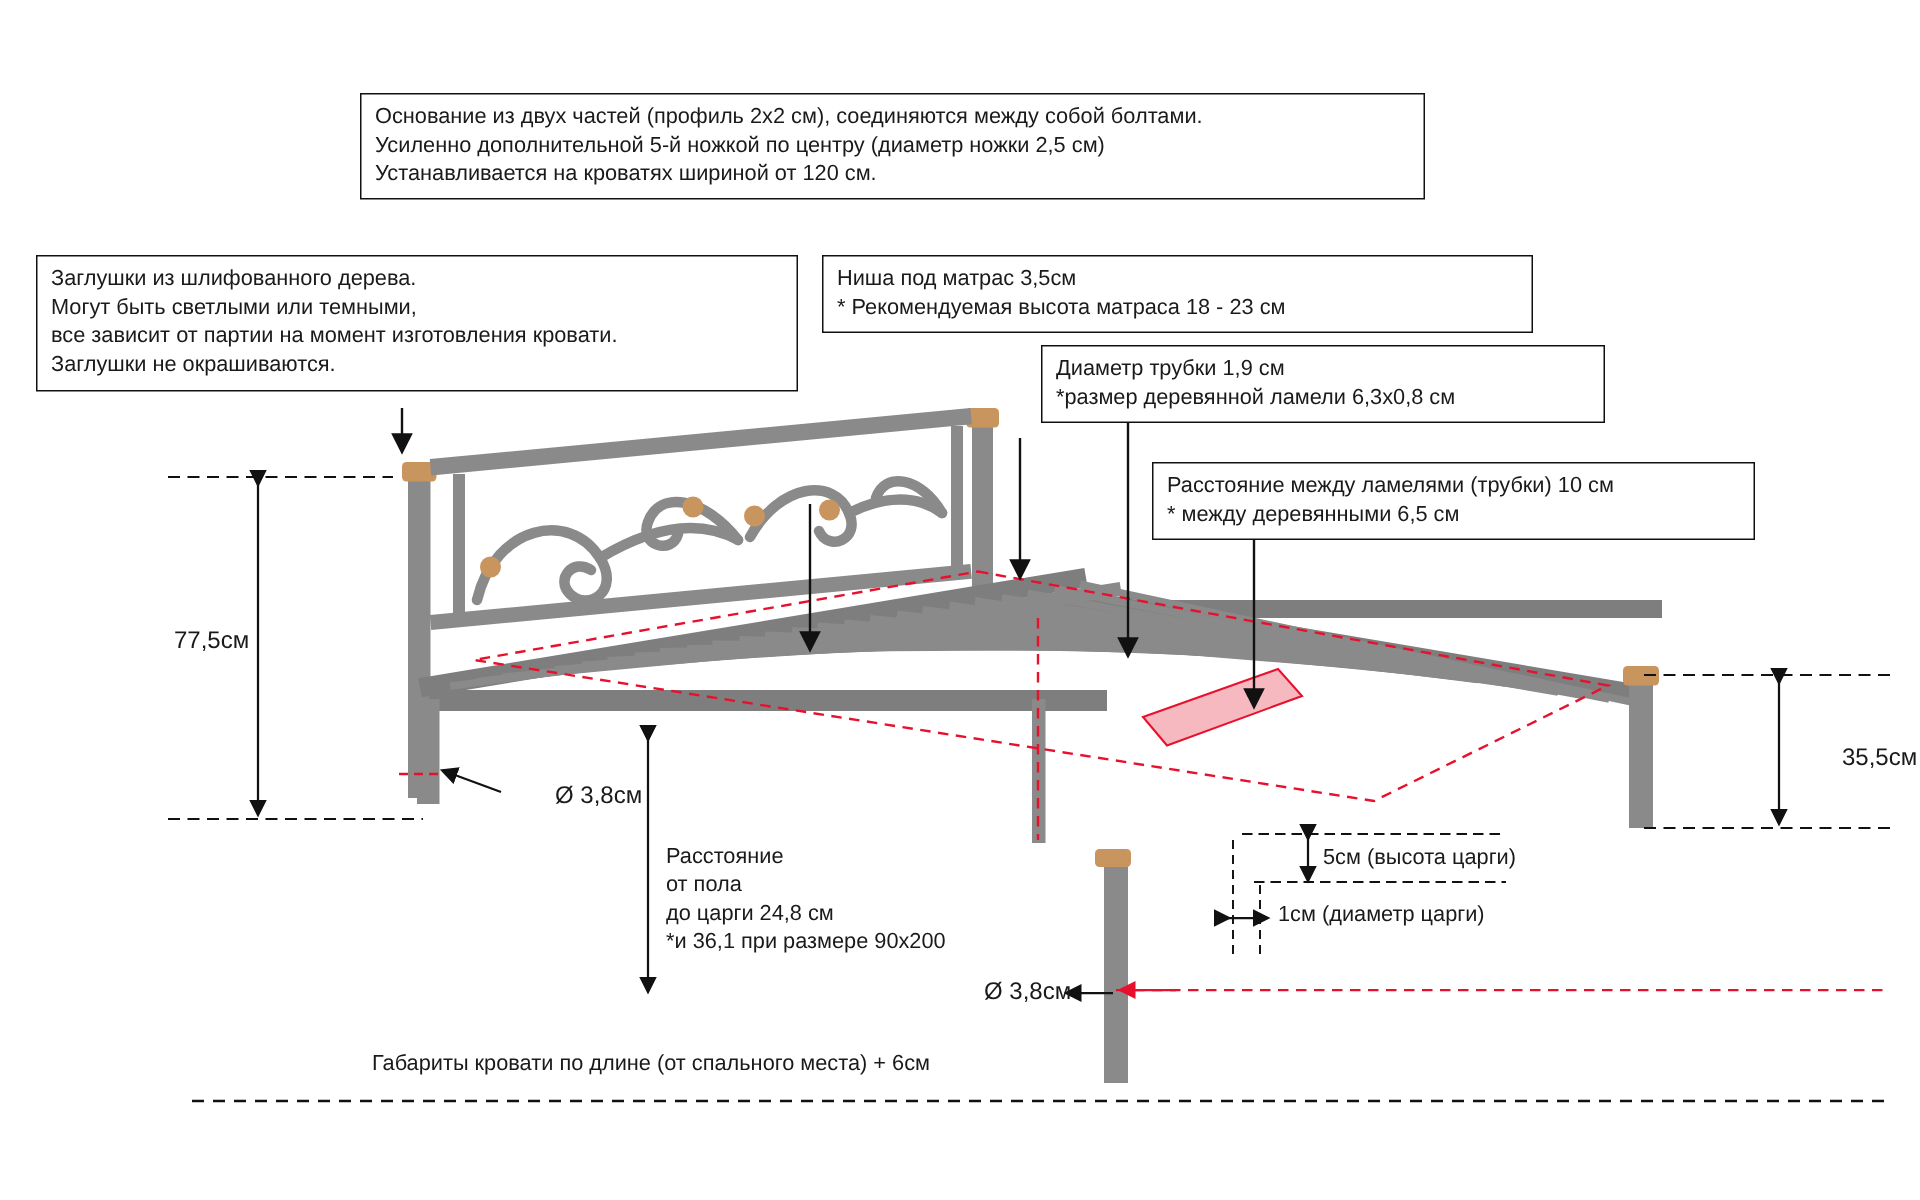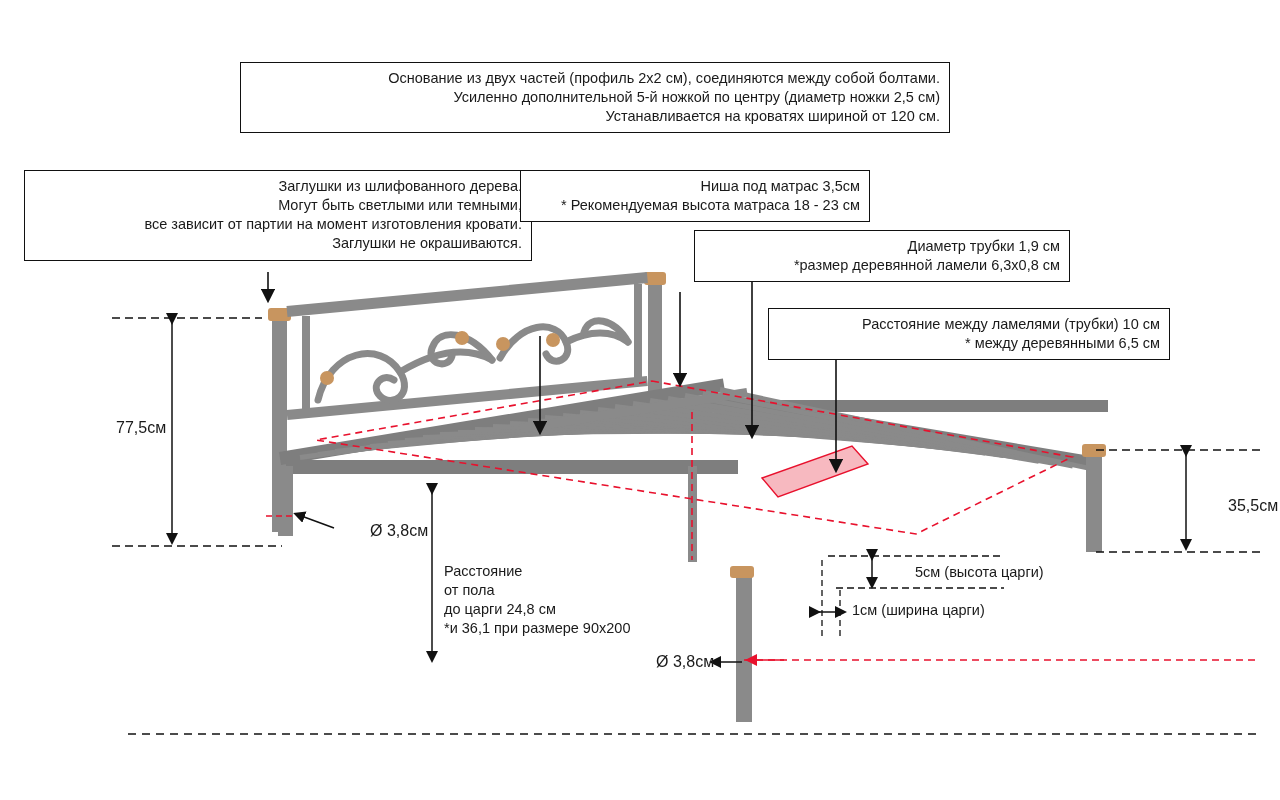--- a/index.html
+++ b/index.html
@@ -3,21 +3,21 @@
 <meta charset="utf-8">
 <style>
   html,body{margin:0;padding:0;background:#ffffff;}
   body{width:1280px;height:800px;position:relative;overflow:hidden;
        font-family:"Liberation Sans",sans-serif;color:#1a1a1a;}
   .stage{position:absolute;left:0;top:0;width:1280px;height:800px;}
 
   
   .callout{position:absolute;border:1px solid #111;background:#fff;
            padding:6px 9px;font-size:14.5px;line-height:1.32;white-space:pre-line;
-           box-sizing:border-box;text-align:right;}
+           box-sizing:border-box;}
 
   
   .lbl{position:absolute;font-size:14.5px;line-height:1.3;white-space:pre-line;}
   .lbl.big{font-size:16px;margin-left:32px;}
 
   
   .metal{position:absolute;background:#8a8a8a;}
   .metal.dk{background:#7e7e7e;}
   .wood{position:absolute;background:#c8955f;border-radius:3px;}
 
@@ -148,21 +148,21 @@
 
   <div class="callout" style="left:240px;top:62px;width:710px;">Основание из двух частей (профиль 2х2 см), соединяются между собой болтами.
 Усиленно дополнительной 5-й ножкой по центру (диаметр ножки 2,5 см)
 Устанавливается на кроватях шириной от 120 см.</div>
 
   <div class="callout" style="left:24px;top:170px;width:508px;">Заглушки из шлифованного дерева.
 Могут быть светлыми или темными,
 все зависит от партии на момент изготовления кровати.
 Заглушки не окрашиваются.</div>
 
-  <div class="callout" style="left:520px;top:170px;width:350px;">Ниша под матрас 3,5см
+  <div class="callout" style="left:548px;top:170px;width:474px;">Ниша под матрас 3,5см
 * Рекомендуемая высота матраса 18 - 23 см</div>
 
   <div class="callout" style="left:694px;top:230px;width:376px;">Диаметр трубки 1,9 см
 *размер деревянной ламели 6,3х0,8 см</div>
 
   <div class="callout" style="left:768px;top:308px;width:402px;">Расстояние между ламелями (трубки) 10 см
 * между деревянными 6,5 см</div>
 
   <div class="lbl big" style="left:84px;top:418px;">77,5см</div>
 
@@ -170,19 +170,20 @@
 
   <div class="lbl big" style="left:338px;top:521px;">Ø 3,8см</div>
 
   <div class="lbl big" style="left:624px;top:652px;">Ø 3,8см</div>
 
   <div class="lbl" style="left:444px;top:562px;width:300px;">Расстояние
 от пола
 до царги 24,8 см
 *и 36,1 при размере 90х200</div>
 
-  <div class="lbl" style="left:882px;top:563px;margin-left:33px;">5см (высота царги)</div>
+  <div class="lbl" style="left:882px;top:563px;">5см (высота царги)</div>
 
-  <div class="lbl" style="left:852px;top:601px;">1см (ширина царги)</div>
+  <div class="lbl" style="left:852px;top:601px;">1см (диаметр царги)</div>
 
 
+  <div class="lbl" style="left:248px;top:700px;">Габариты кровати по длине (от спального места) + 6см</div>
 
 </div>
 
 </body></html>

